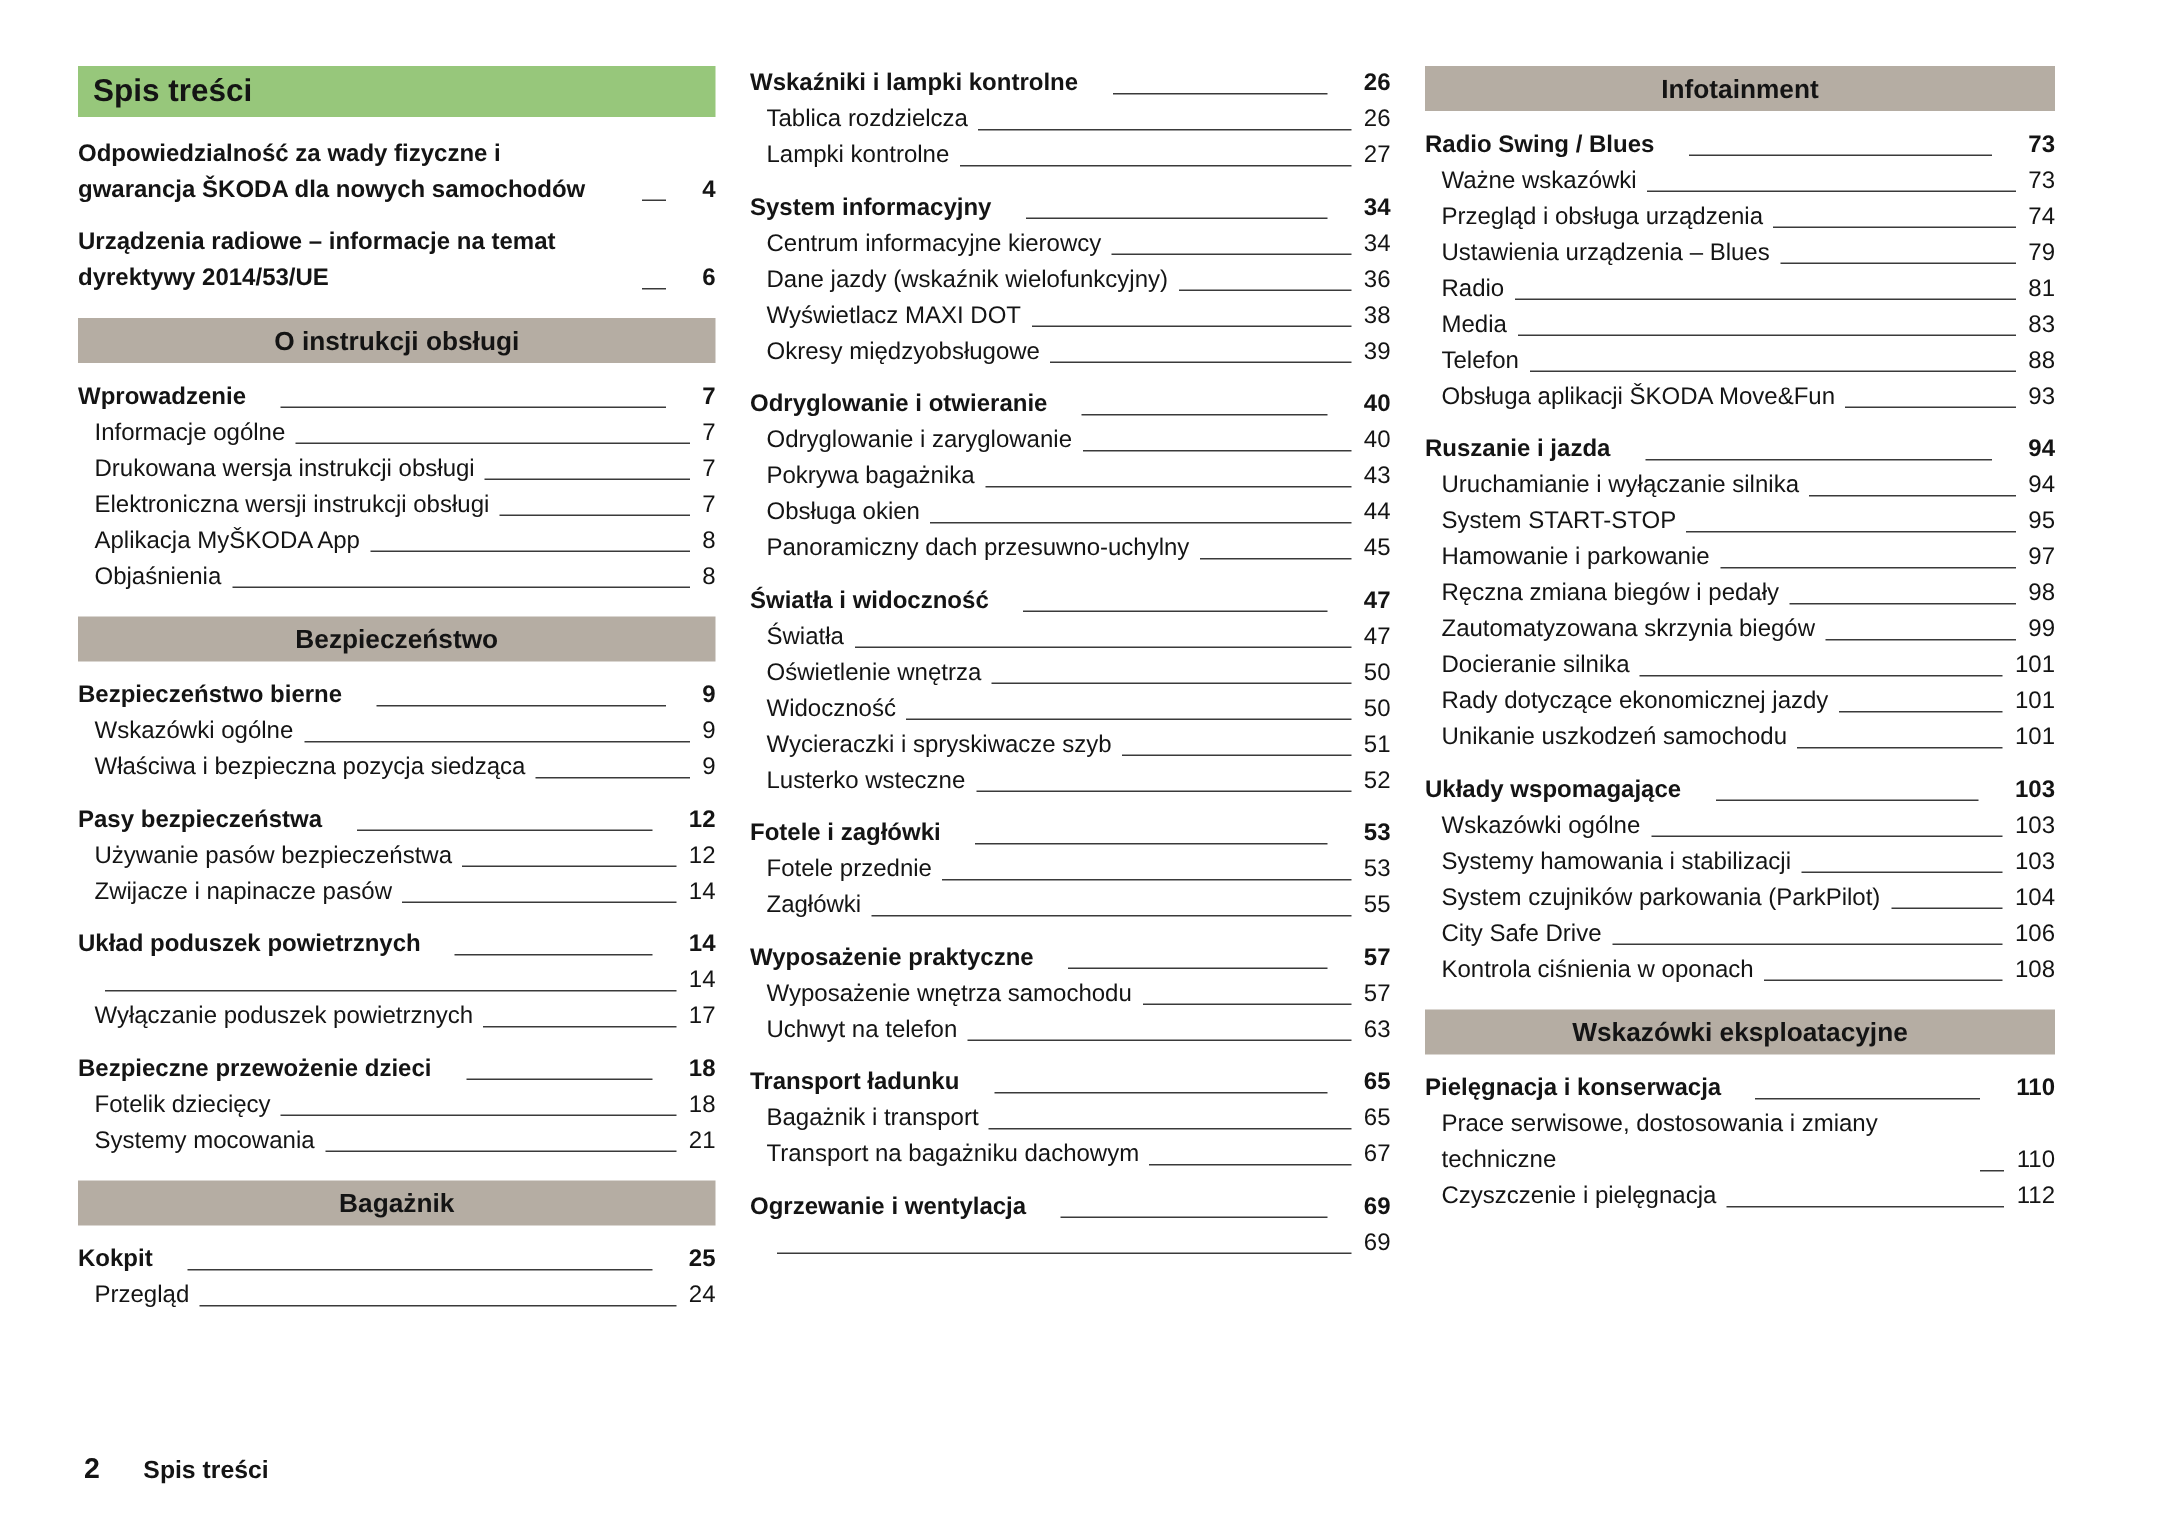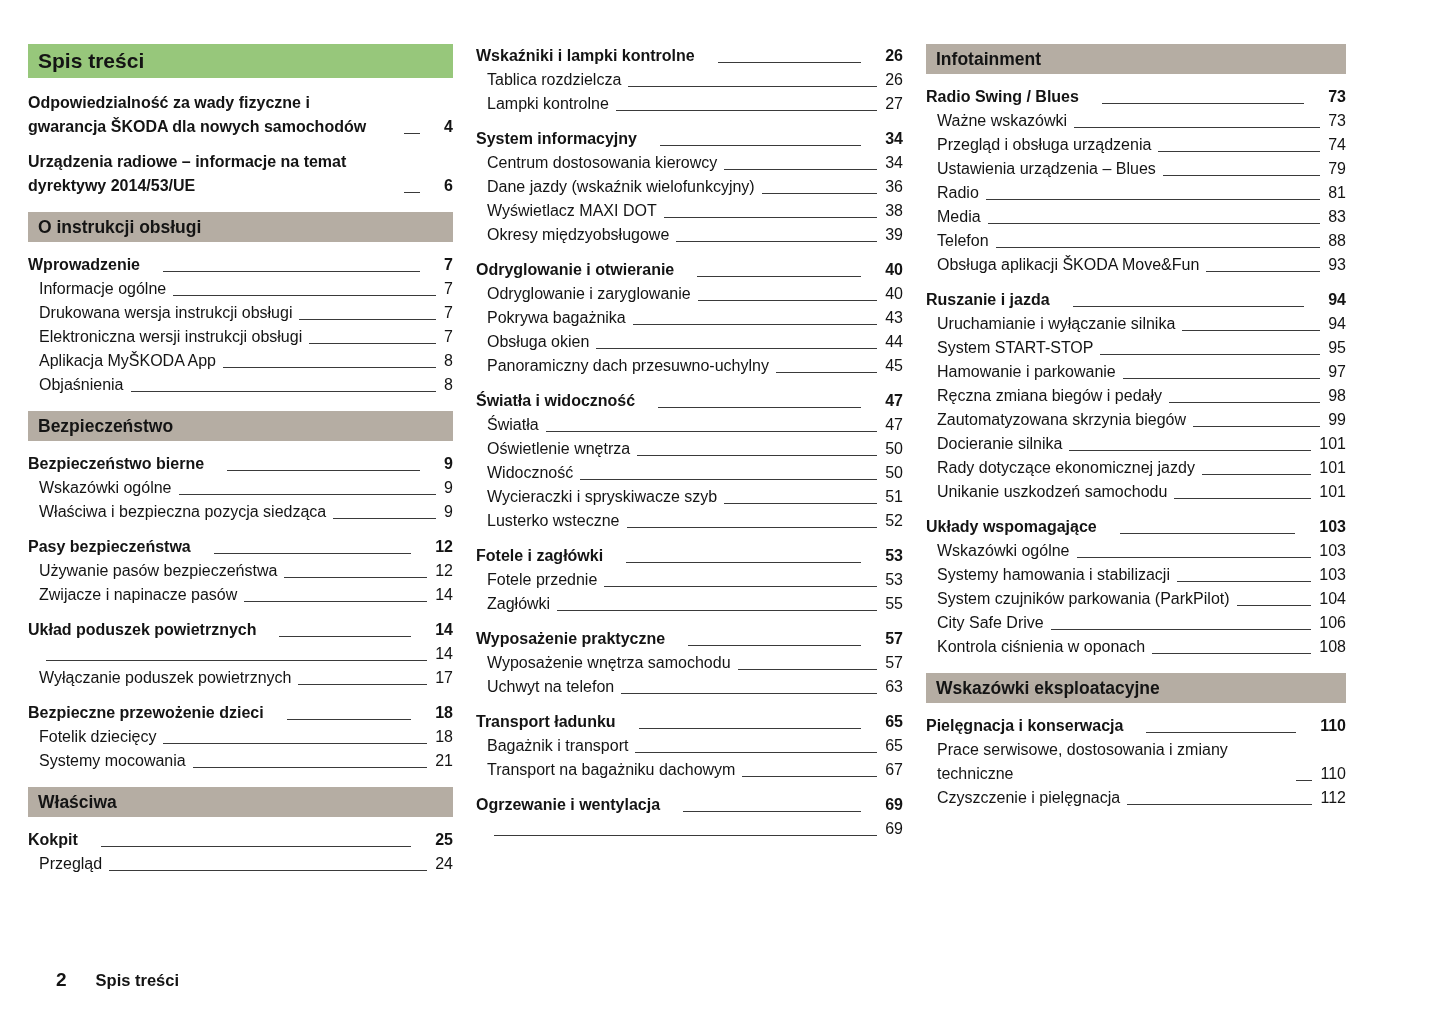--- a/index.html
+++ b/index.html
@@ -9,36 +9,36 @@
     --leader:#3a3a3a;
     --paper:#ffffff;
   }
   html,body{margin:0;padding:0;}
   body{
     width:1445px;height:1019px;position:relative;overflow:hidden;
     background:var(--paper);
     font-family:"Liberation Sans","DejaVu Sans",sans-serif;
     color:var(--text);
   }
-  .page{position:absolute;inset:0;padding:44px 69px 0 28px;box-sizing:border-box;}
+  .page{position:absolute;inset:0;padding:44px 69px 0 52px;box-sizing:border-box;}
   .columns{display:flex;gap:23px;}
   .col{flex:0 0 auto;width:425px;}
   .col:nth-child(2){width:427px;}
   .col:nth-child(3){width:420px;}
   .col > :first-child{margin-top:0 !important;}
 
   .toc-title{
     background:var(--title-band);
     font-size:21px;font-weight:bold;line-height:24px;
     padding:5px 10px;margin-bottom:13px;
   }
   .section-header{
     background:var(--section-band);
     font-size:17.5px;font-weight:bold;line-height:22px;
-    padding:4px 10px;margin:14px 0 8px;
+    padding:4px 10px;margin:14px 0 8px;text-align:center;
   }
   .entry{
     display:flex;align-items:flex-end;
     font-size:16px;line-height:24px;margin-top:0;
   }
   .entry.chapter{font-weight:bold;margin-top:11px;gap:16px;}
   .entry.item{padding-left:11px;}
   .entry-label{flex:0 1 auto;}
   .leader{
     flex:1 1 16px;min-width:16px;align-self:flex-end;
@@ -152,21 +152,21 @@
         <div class="entry item">
           <span class="entry-label">Fotelik dziecięcy</span>
           <span class="leader"></span>
           <span class="entry-page">18</span>
         </div>
         <div class="entry item">
           <span class="entry-label">Systemy mocowania</span>
           <span class="leader"></span>
           <span class="entry-page">21</span>
         </div>
-        <div class="section-header">Właściwa</div>
+        <div class="section-header">Bagażnik</div>
         <div class="entry chapter">
           <span class="entry-label">Kokpit</span>
           <span class="leader"></span>
           <span class="entry-page">25</span>
         </div>
         <div class="entry item">
           <span class="entry-label">Przegląd</span>
           <span class="leader"></span>
           <span class="entry-page">24</span>
         </div>
@@ -186,21 +186,21 @@
           <span class="entry-label">Lampki kontrolne</span>
           <span class="leader"></span>
           <span class="entry-page">27</span>
         </div>
         <div class="entry chapter">
           <span class="entry-label">System informacyjny</span>
           <span class="leader"></span>
           <span class="entry-page">34</span>
         </div>
         <div class="entry item">
-          <span class="entry-label">Centrum dostosowania kierowcy</span>
+          <span class="entry-label">Centrum informacyjne kierowcy</span>
           <span class="leader"></span>
           <span class="entry-page">34</span>
         </div>
         <div class="entry item">
           <span class="entry-label">Dane jazdy (wskaźnik wielofunkcyjny)</span>
           <span class="leader"></span>
           <span class="entry-page">36</span>
         </div>
         <div class="entry item">
           <span class="entry-label">Wyświetlacz MAXI DOT</span>

